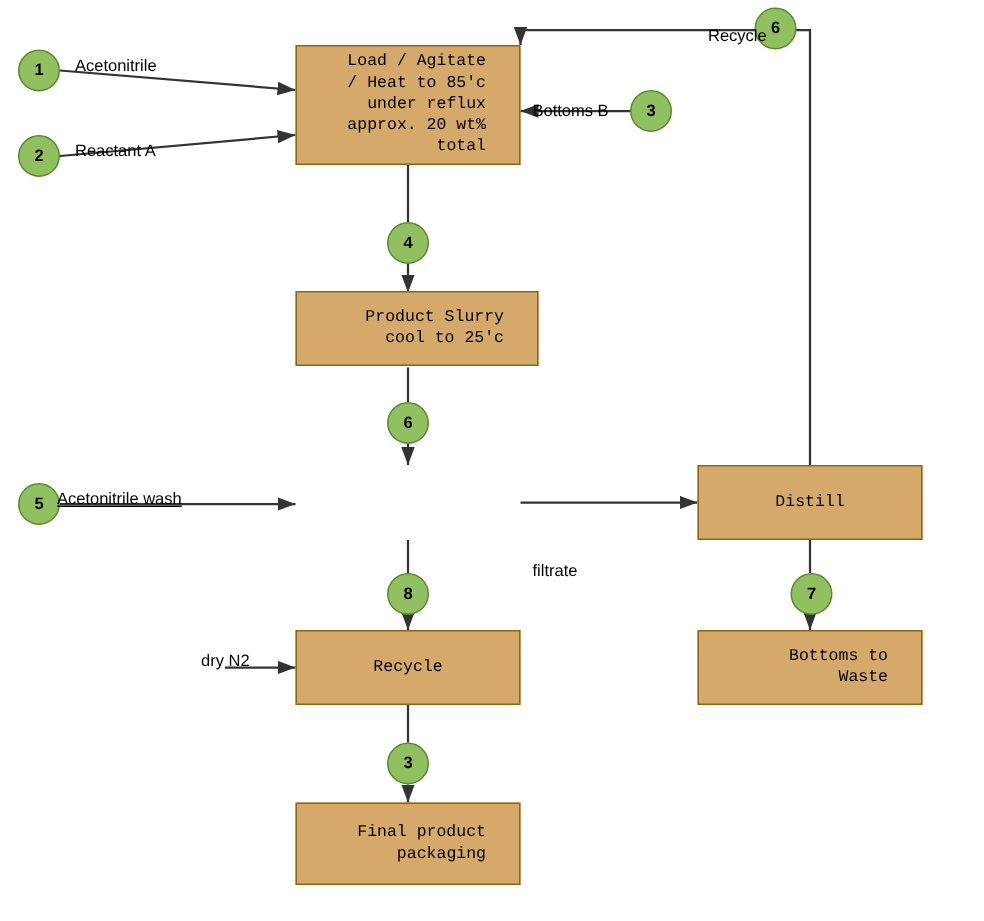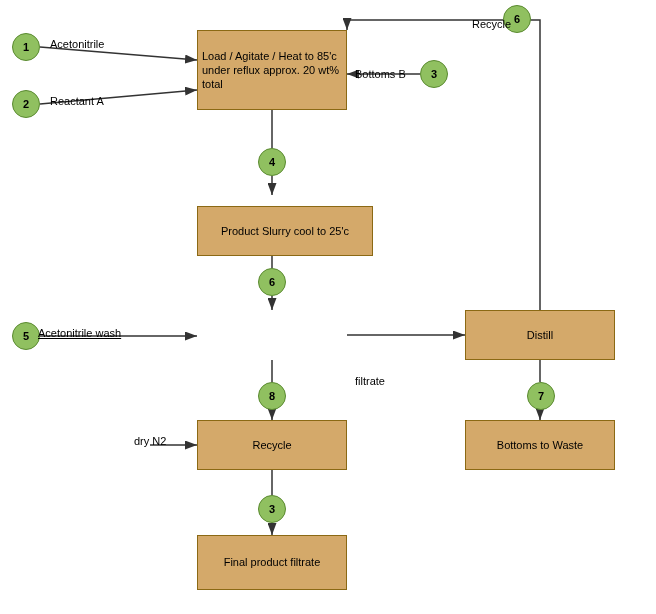--- a/index.html
+++ b/index.html
@@ -17,24 +17,25 @@
       width: 656px;
       height: 614px;
     }
     .box {
       position: absolute;
       background: #d4a96a;
       border: 1.5px solid #8b6914;
       display: flex;
       align-items: center;
       justify-content: center;
-      text-align: left;
-      padding: 4px;
+      text-align: right;
+      padding: 22px;
       font-size: 11px;
       line-height: 1.3;
+      font-family: Liberation Mono, monospace;
     }
     .circle {
       position: absolute;
       width: 28px;
       height: 28px;
       border-radius: 50%;
       background: #90c060;
       border: 1.5px solid #5a8a30;
       display: flex;
       align-items: center;
@@ -96,39 +97,39 @@
     <line x1="272" y1="523" x2="272" y2="535" stroke="#333" stroke-width="1.5" marker-end="url(#arrowhead)"></line>
 
     <polyline points="540,310 540,20 347,20 347,30" fill="none" stroke="#333" stroke-width="1.5" marker-end="url(#arrowhead)"></polyline>
 
   </svg>
 
   <div class="box" style="left:197px; top:30px; width:150px; height:80px;">
     <span>Load / Agitate / Heat to 85'c<br>under reflux approx. 20 wt% total</span>
   </div>
 
-  <div class="box" style="left:197px; top:206px; width:176px; height:50px;">
+  <div class="box" style="left:197px; top:194px; width:162px; height:50px;">
     <span>Product Slurry cool to 25'c</span>
   </div>
 
 
   <div class="box" style="left:465px; top:310px; width:150px; height:50px;">
     <span>Distill</span>
   </div>
 
   <div class="box" style="left:197px; top:420px; width:150px; height:50px;">
     <span>Recycle</span>
   </div>
 
   <div class="box" style="left:465px; top:420px; width:150px; height:50px;">
     <span>Bottoms to Waste</span>
   </div>
 
   <div class="box" style="left:197px; top:535px; width:150px; height:55px;">
-    <span>Final product filtrate</span>
+    <span>Final product packaging</span>
   </div>
 
   <div class="circle" style="left:12px; top:33px;">
     <span>1</span>
   </div>
   <div class="circle" style="left:12px; top:90px;">
     <span>2</span>
   </div>
   <div class="circle" style="left:420px; top:60px;">
     <span>3</span>

